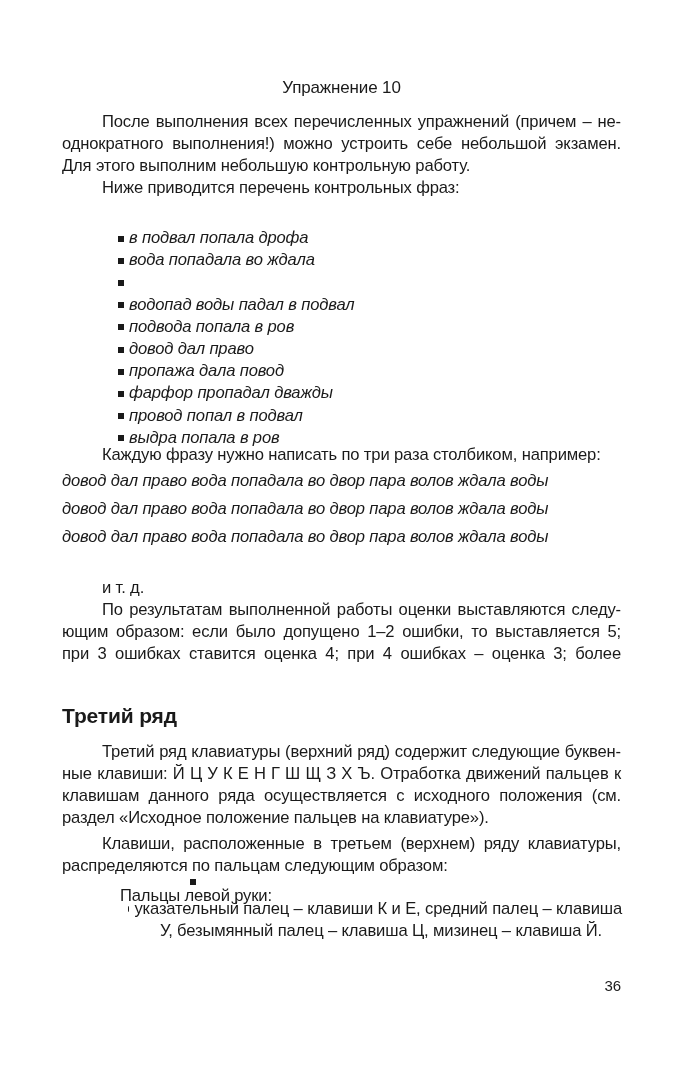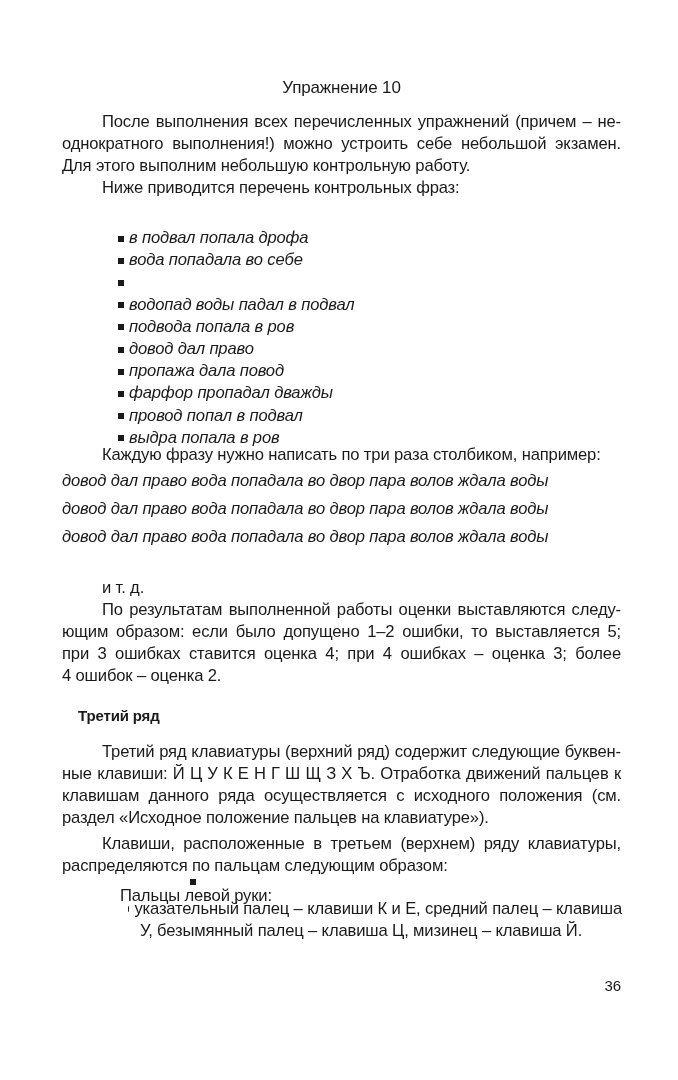--- a/index.html
+++ b/index.html
@@ -15,25 +15,25 @@
     }
     .para { position: absolute; left: 0; width: 559px; text-align: justify; text-align-last: left; }
     .para .line { display: block; height: 22px; white-space: nowrap; }
     .para .line.justify { text-align: justify; text-align-last: justify; white-space: normal; }
     .indent { padding-left: 40px; }
     .bullets { position: absolute; left: 56px; top: 199px; margin-top: 28px; }
     .bullet-item { height: 22.2px; display: flex; align-items: center; font-style: italic; }
     .sq { display: inline-block; width: 6px; height: 6px; background: #1a1a1a; margin-right: 5px; margin-top: 1px; }
     .example { position: absolute; left: 0; font-style: italic; }
     .example .ex-line { height: 28px; line-height: 28px; white-space: nowrap; }
-    .section { position: absolute; left: 16px; top: 705px; font-weight: bold; font-size: 15px; }
+    .section { position: absolute; left: 0; top: 705px; font-weight: bold; font-size: 21px; }
     .it { }
     .sub1 { position: absolute; left: 58px; top: 878px; display: flex; align-items: center; flex-direction: column; }
     .dot { display: inline-block; width: 6px; height: 6px; border-radius: 50%; background: #1a1a1a; margin-right: 5px; }
-    .sub2 { position: absolute; left: 78px; top: 898px; width: 482px; }
+    .sub2 { position: absolute; left: 78px; top: 898px; width: 482px; text-align: center; }
     .sub2 .line { display: block; height: 22px; white-space: nowrap; }
     .pagenum { position: absolute; left: 0; top: 975px; width: 559px; text-align: right; font-size: 15px; }
   </style>
 </head>
 <body>
 
 <div class="page">
 
   <div class="title">Упражнение 10</div>
 
@@ -44,21 +44,21 @@
     <span class="line indent">Ниже приводится перечень контрольных фраз:</span>
   </div>
 
   <div class="bullets">
     <div class="bullet-item">
         <span class="sq"></span>
         <span>в подвал попала дрофа</span>
       </div>
     <div class="bullet-item">
         <span class="sq"></span>
-        <span>вода попадала во себе</span>
+        <span>вода попадала во ждала</span>
       </div>
     <div class="bullet-item">
         <span class="sq"></span>
       </div>
     <div class="bullet-item">
         <span class="sq"></span>
         <span>водопад воды падал в подвал</span>
       </div>
     <div class="bullet-item">
         <span class="sq"></span>
@@ -94,21 +94,20 @@
     <div class="ex-line">довод дал право вода попадала во двор пара волов ждала воды</div>
     <div class="ex-line">довод дал право вода попадала во двор пара волов ждала воды</div>
     <div class="ex-line">довод дал право вода попадала во двор пара волов ждала воды</div>
   </div>
 
   <div class="para" style="top:577px;">
     <span class="line indent">и т. д.</span>
     <span class="line justify indent">По результатам выполненной работы оценки выставляются следу-</span>
     <span class="line justify">ющим образом: если было допущено 1–2 ошибки, то выставляется 5;</span>
     <span class="line justify">при 3 ошибках ставится оценка 4; при 4 ошибках – оценка 3; более</span>
-    <span class="line">4 ошибок – оценка 2.</span>
   </div>
 
   <div class="section">Третий ряд</div>
 
   <div class="para" style="top:741px;">
     <span class="line justify indent">Третий ряд клавиатуры (верхний ряд) содержит следующие буквен-</span>
     <span class="line justify"><span>ные клавиши: </span><span class="it">Й Ц У К Е Н Г Ш Щ З Х Ъ</span><span>. Отработка движений пальцев к</span></span>
     <span class="line justify">клавишам данного ряда осуществляется с исходного положения (см.</span>
     <span class="line">раздел «Исходное положение пальцев на клавиатуре»).</span>
   </div>

